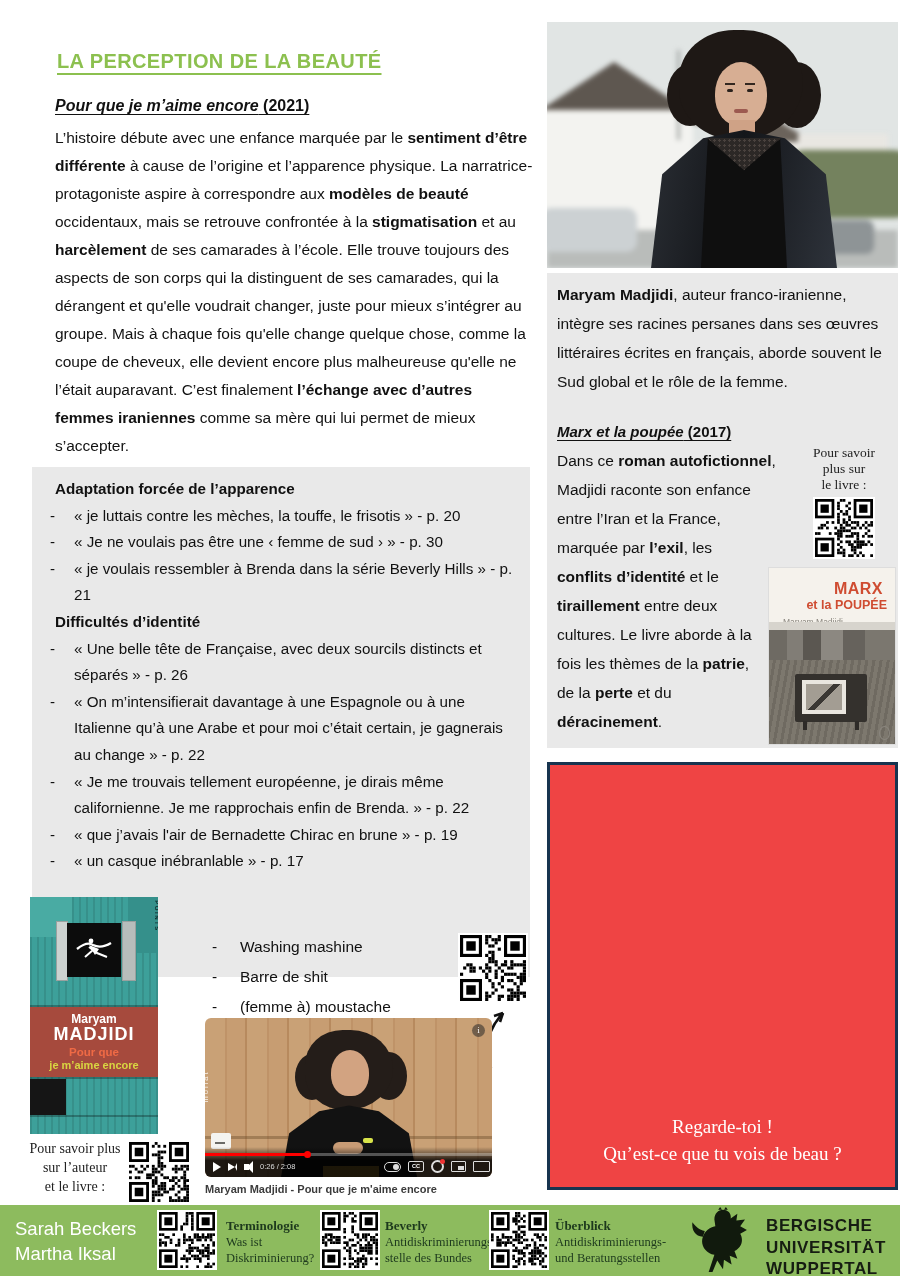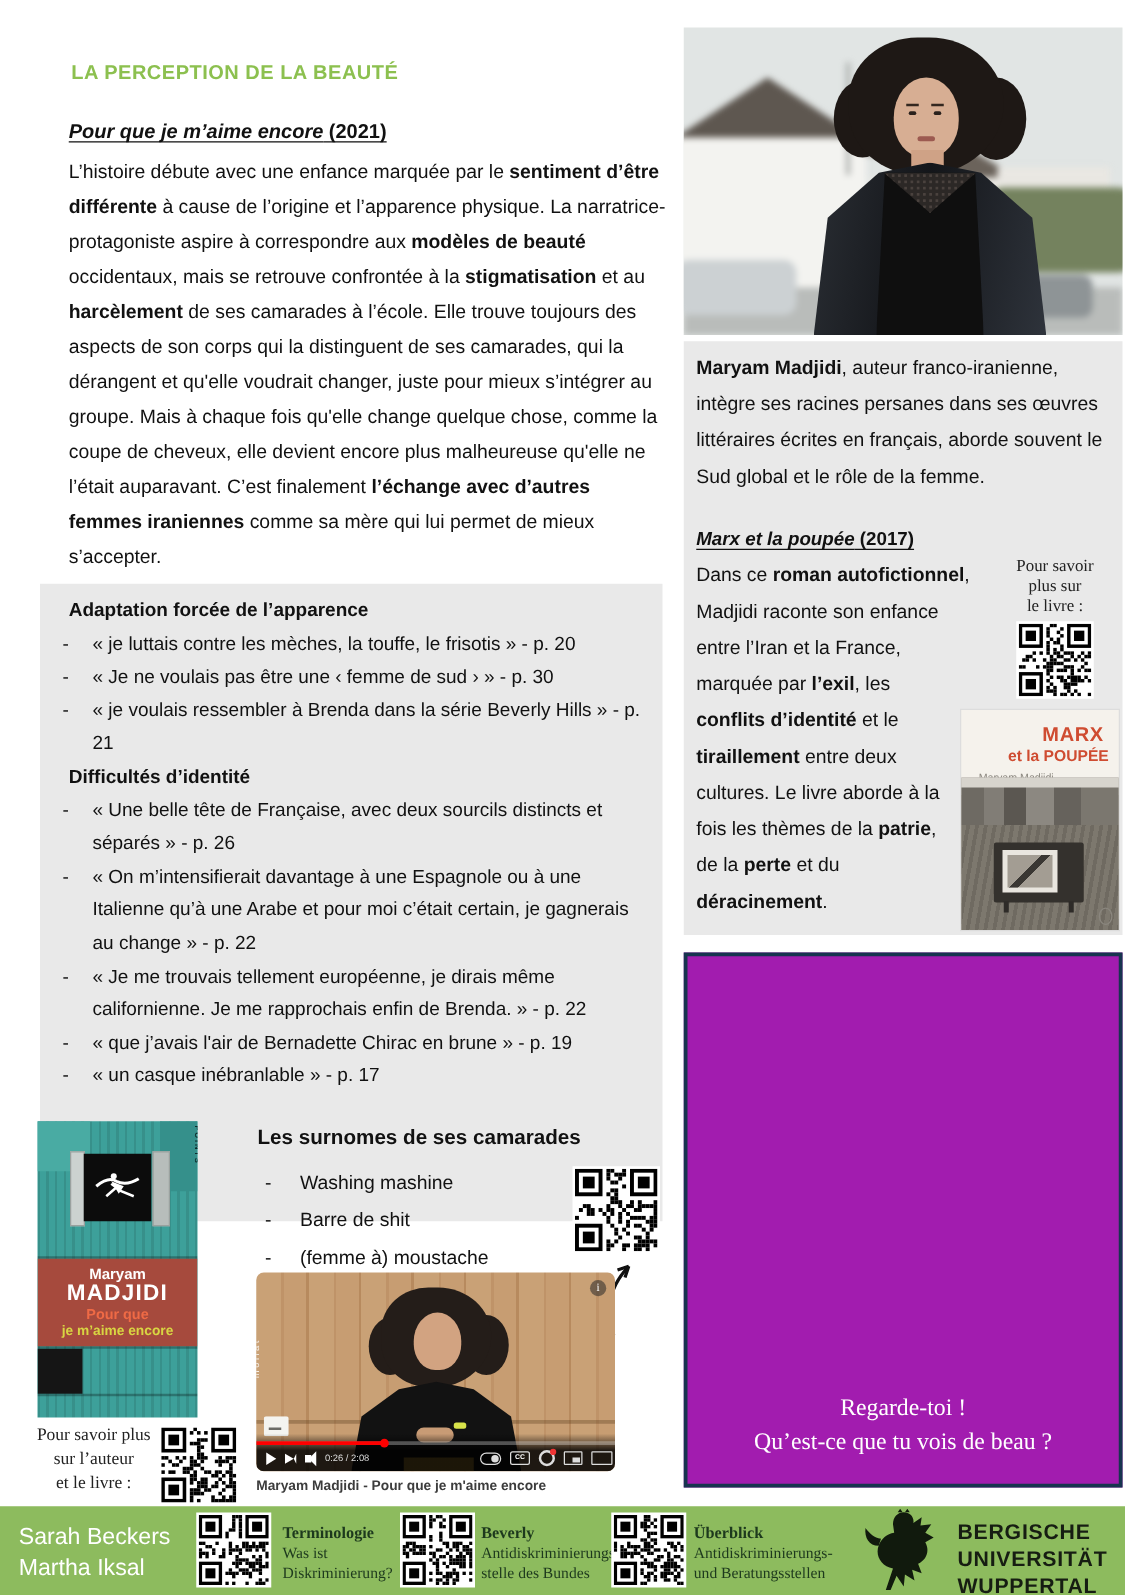--- a/index.html
+++ b/index.html
@@ -1,22 +1,22 @@
 <!DOCTYPE html>
 <html><head>
 <meta charset="utf-8">
 <style>
   html,body{margin:0;padding:0;background:#fff}
   #page{position:relative;width:900px;height:1276px;background:#fff;overflow:hidden;
         font-family:"Liberation Sans",sans-serif;color:#111}
   .abs{position:absolute}
 
   
-  .title{left:57px;top:50px;font-size:16px;font-weight:bold;color:#8CC04F;
-         text-decoration-thickness:2px;text-underline-offset:5px;letter-spacing:.4px}
+  .title{left:57px;top:50px;font-size:20px;font-weight:bold;color:#8CC04F;
+         text-decoration:underline;text-decoration-thickness:2px;text-underline-offset:5px;letter-spacing:.4px}
   .book-head{left:55px;top:97px;font-size:16px;font-weight:bold;text-decoration:underline;text-underline-offset:3px}
   .book-head .bt{font-style:italic}
   .intro{left:55px;top:124px;width:478px;font-size:15.5px;line-height:28px}
 
   
   .quote-box{left:32px;top:467px;width:498px;height:510px;background:#E9E9E9;box-sizing:border-box;
              padding:9px 12px 0 14px;font-size:15.2px;line-height:26.6px}
   .quote-box h3{margin:0;padding-left:9px;font-size:15.2px;line-height:26.6px}
   .li{display:flex}
   .li .dash{flex:0 0 24px;padding-left:4px}
@@ -79,21 +79,21 @@
             background:repeating-linear-gradient(100deg,#7d786e 0 4px,#6f6a61 4px 7px)}
   .mc-tv{position:absolute;left:26px;top:52px;width:72px;height:48px;background:#34312d;border-radius:2px}
   .mc-screen{position:absolute;left:7px;top:6px;width:44px;height:34px;background:#e9e6df}
   .mc-pic{position:absolute;left:4px;top:4px;width:36px;height:26px;background:#a39d93;
           background-image:linear-gradient(135deg,transparent 44%,#3a3733 44%,#3a3733 56%,transparent 56%)}
   .mc-legA,.mc-legB{position:absolute;bottom:-8px;width:4px;height:9px;background:#2e2b28}
   .mc-legA{left:8px}.mc-legB{right:8px}
   .mc-logo{position:absolute;right:5px;bottom:4px;width:9px;height:12px;border:1px solid #8a867e;border-radius:50%}
 
   
-  .blue-box{left:547px;top:762px;width:351px;height:428px;background:#a21caf;border:3px solid #17344F;box-sizing:border-box;
+  .blue-box{left:547px;top:762px;width:351px;height:428px;background:#ef4444;border:3px solid #17344F;box-sizing:border-box;
             display:flex;flex-direction:column;justify-content:flex-end;align-items:center;padding-bottom:20px;
             font-family:"Liberation Serif",serif;color:#fff;font-size:19px;line-height:27px;text-align:center}
 
   
   .cover1{left:30px;top:897px;width:128px;height:237px;background:#3da09a;overflow:hidden}
   .c1-ridges{position:absolute;inset:0;background:repeating-linear-gradient(90deg,rgba(0,0,0,.10) 0 2px,transparent 2px 7px)}
   .c1-seams{position:absolute;inset:0;background:
      linear-gradient(rgba(0,0,0,.28),rgba(0,0,0,.28)) 0 108px/128px 2px no-repeat,
      linear-gradient(rgba(0,0,0,.28),rgba(0,0,0,.28)) 0 180px/128px 2px no-repeat,
      linear-gradient(rgba(0,0,0,.28),rgba(0,0,0,.28)) 0 218px/128px 2px no-repeat}
@@ -583,21 +583,20 @@
           <rect x="8" y="8" width="12" height="12"></rect>
           <rect x="56" y="0" width="28" height="28"></rect>
           <rect fill="#fff" x="60" y="4" width="20" height="20"></rect>
           <rect x="64" y="8" width="12" height="12"></rect>
           <rect x="0" y="56" width="28" height="28"></rect>
           <rect fill="#fff" x="4" y="60" width="20" height="20"></rect>
           <rect x="8" y="64" width="12" height="12"></rect>
         </g>
       </svg></div>
 
-  <div class="abs surnames-head">Les surnomes de ses camarades</div>
   <div class="abs surnames-list">
       <div class="li">
         <span class="dash">-</span>
         <span class="litxt">Washing mashine</span>
       </div>
       <div class="li">
         <span class="dash">-</span>
         <span class="litxt">Barre de shit</span>
       </div>
       <div class="li">

